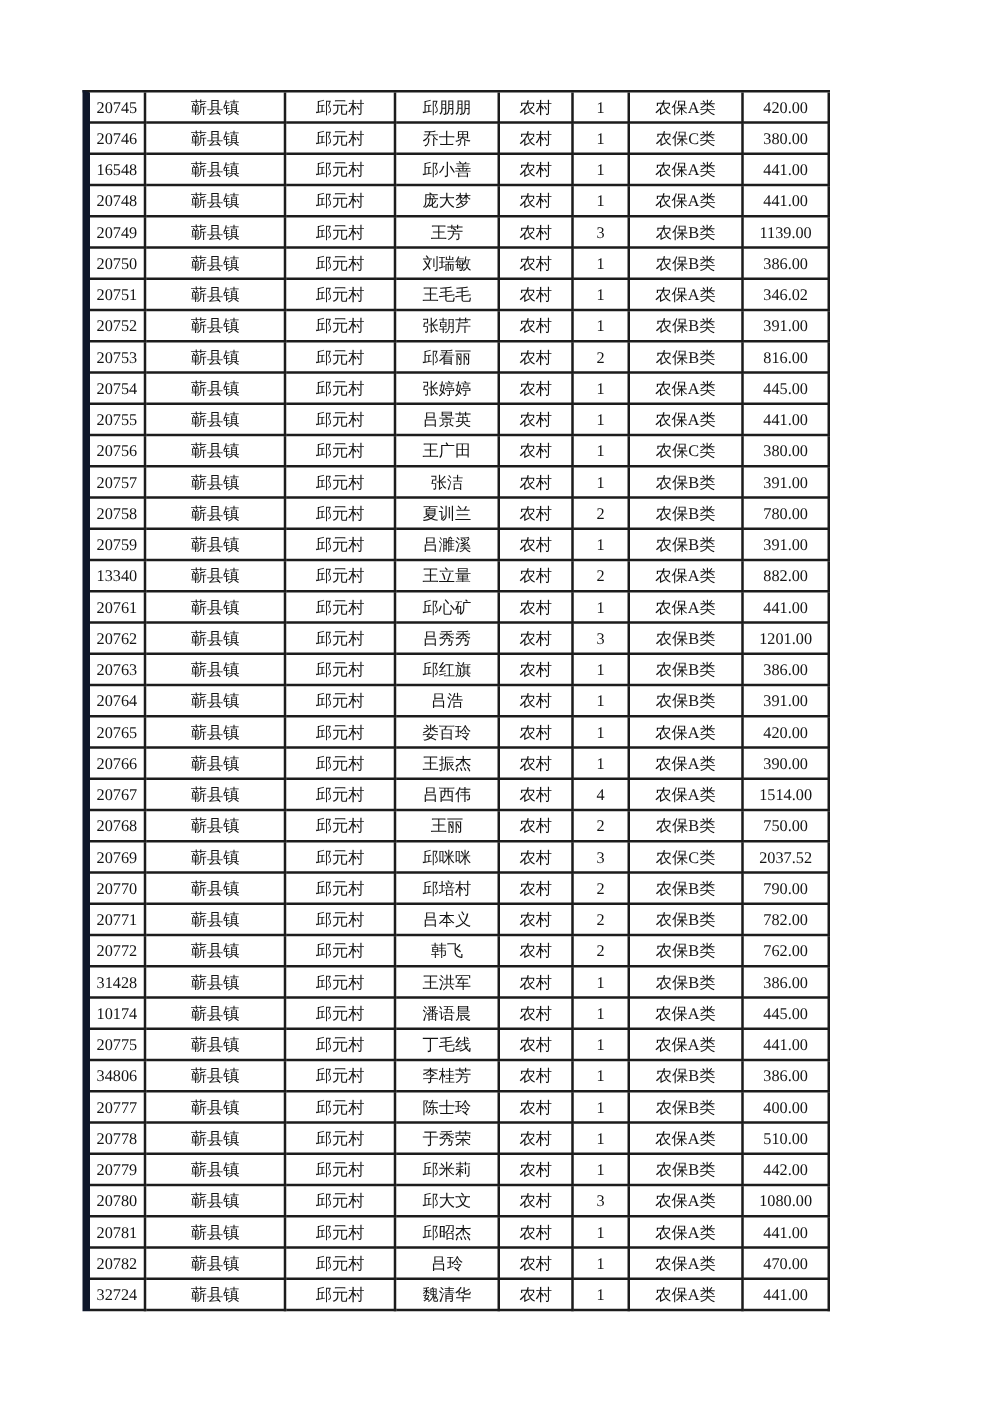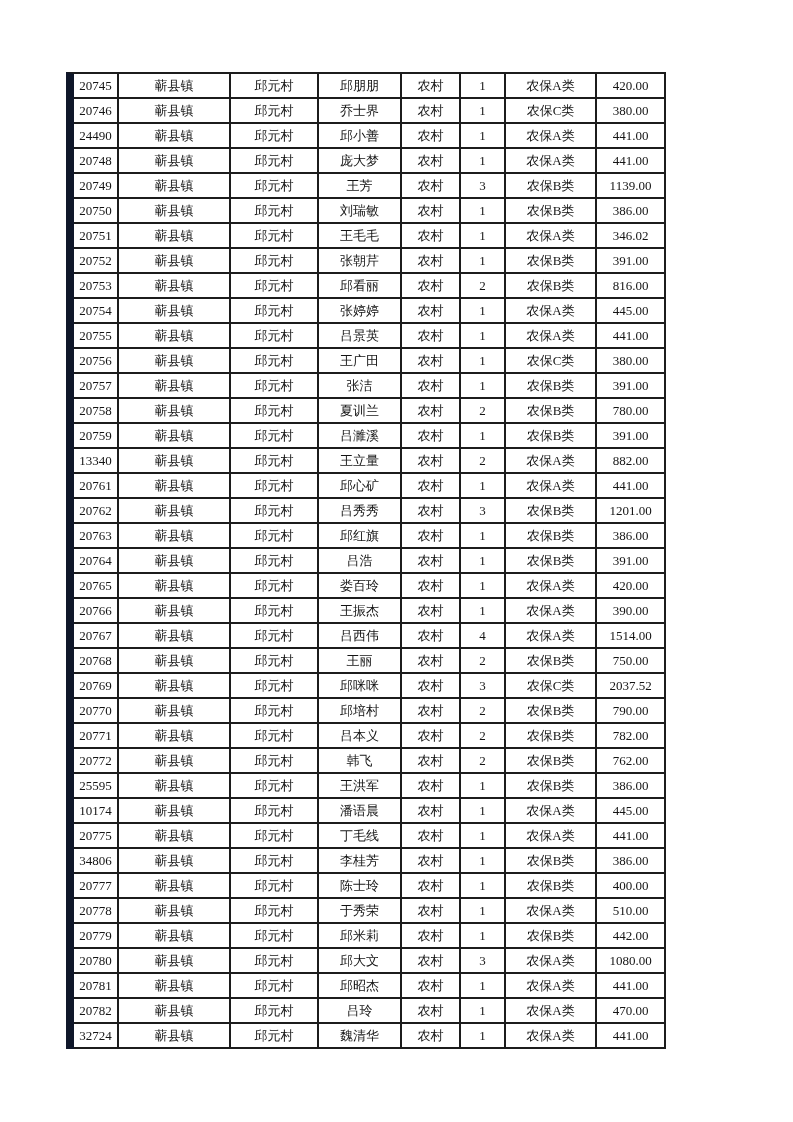--- a/index.html
+++ b/index.html
@@ -11,21 +11,21 @@
     height: 1122px;
     background: #ffffff;
     position: relative;
     font-family: "Liberation Serif", "DejaVu Serif", serif;
   }
   .sheet {
     position: absolute;
     left: 66px;
     top: 72px;
     border-top: 2px solid #1c1c1c;
-    border-left: 8px solid #0f172a;
+    border-left: 6px solid #0f172a;
     background: #ffffff;
   }
   .row {
     display: grid;
     grid-template-columns: 45px 112px 88px 83px 59px 45px 91px 69px;
     height: 25px;
   }
   .cell {
     box-sizing: border-box;
     border-right: 2px solid #1c1c1c;
@@ -59,21 +59,21 @@
         <div class="cell">20746</div>
         <div class="cell">蕲县镇</div>
         <div class="cell">邱元村</div>
         <div class="cell">乔士界</div>
         <div class="cell">农村</div>
         <div class="cell">1</div>
         <div class="cell">农保C类</div>
         <div class="cell">380.00</div>
       </div>
       <div class="row">
-        <div class="cell">24490</div>
+        <div class="cell">16548</div>
         <div class="cell">蕲县镇</div>
         <div class="cell">邱元村</div>
         <div class="cell">邱小善</div>
         <div class="cell">农村</div>
         <div class="cell">1</div>
         <div class="cell">农保A类</div>
         <div class="cell">441.00</div>
       </div>
       <div class="row">
         <div class="cell">20748</div>
@@ -319,21 +319,21 @@
         <div class="cell">20772</div>
         <div class="cell">蕲县镇</div>
         <div class="cell">邱元村</div>
         <div class="cell">韩飞</div>
         <div class="cell">农村</div>
         <div class="cell">2</div>
         <div class="cell">农保B类</div>
         <div class="cell">762.00</div>
       </div>
       <div class="row">
-        <div class="cell">25595</div>
+        <div class="cell">31428</div>
         <div class="cell">蕲县镇</div>
         <div class="cell">邱元村</div>
         <div class="cell">王洪军</div>
         <div class="cell">农村</div>
         <div class="cell">1</div>
         <div class="cell">农保B类</div>
         <div class="cell">386.00</div>
       </div>
       <div class="row">
         <div class="cell">10174</div>

